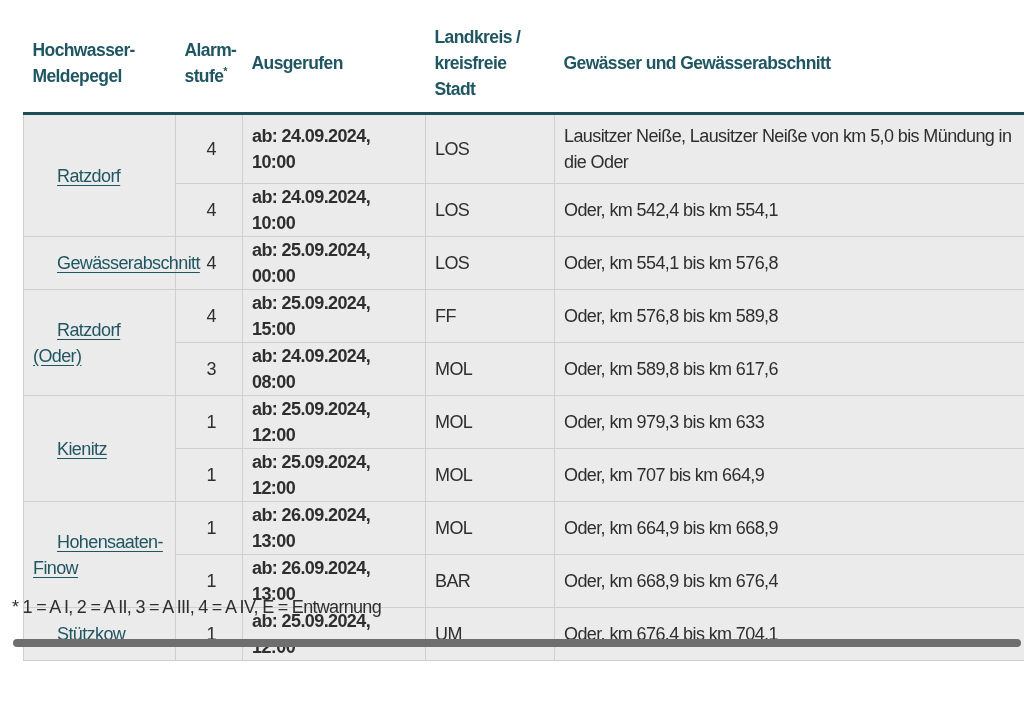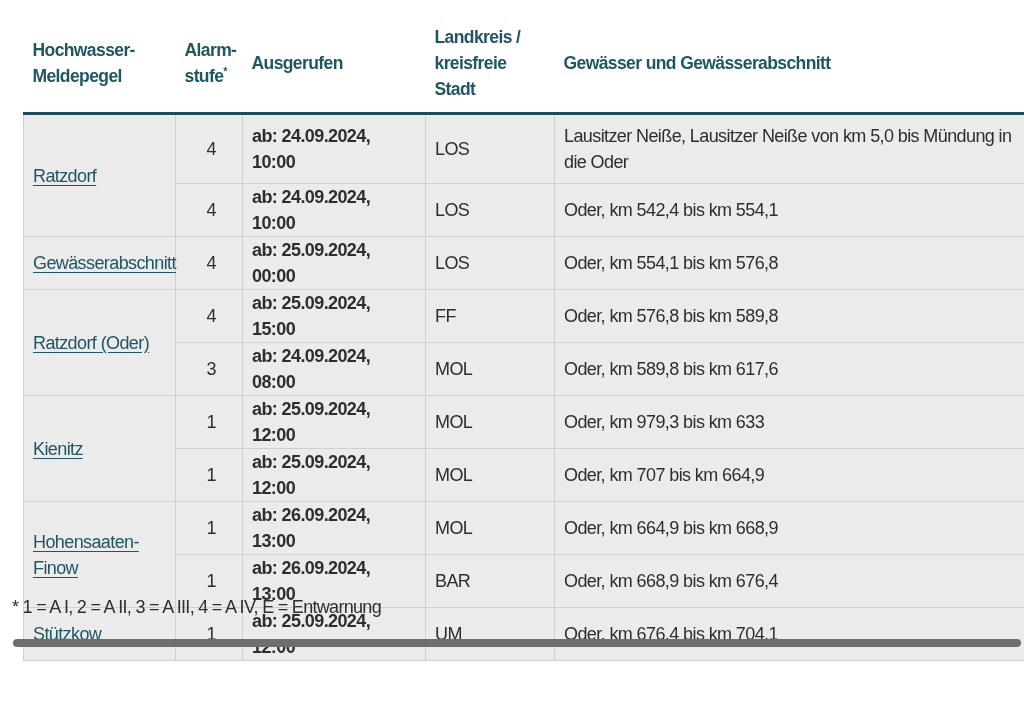--- a/index.html
+++ b/index.html
@@ -39,20 +39,21 @@
   }
   table.flood tbody tr.tall td.multi { padding-top: 8px; padding-bottom: 8px; }
   table.flood tbody td:first-child { border-left: 1px solid #cfcfcf; }
   td.stufe { text-align: right; padding-right: 26px !important; }
   td.datum { font-weight: bold; color: #222; }
   a.pegel {
     color: #1f5661;
     text-decoration: underline;
     text-decoration-color: #1f5661;
     text-underline-offset: 3px;
+    margin-left: 24px;
   }
   .notes { position: absolute; left: 12px; top: 592px; font-size: 18px; letter-spacing: -0.7px; color: #2e2e2e; }
   .notes div { line-height: 30px; }
   .scrollbar {
     position: absolute; left: 13px; top: 639px; width: 1008px; height: 8px;
     background: #6e6e6e; border-radius: 5px;
   }
 </style>
 </head>
 <body>

